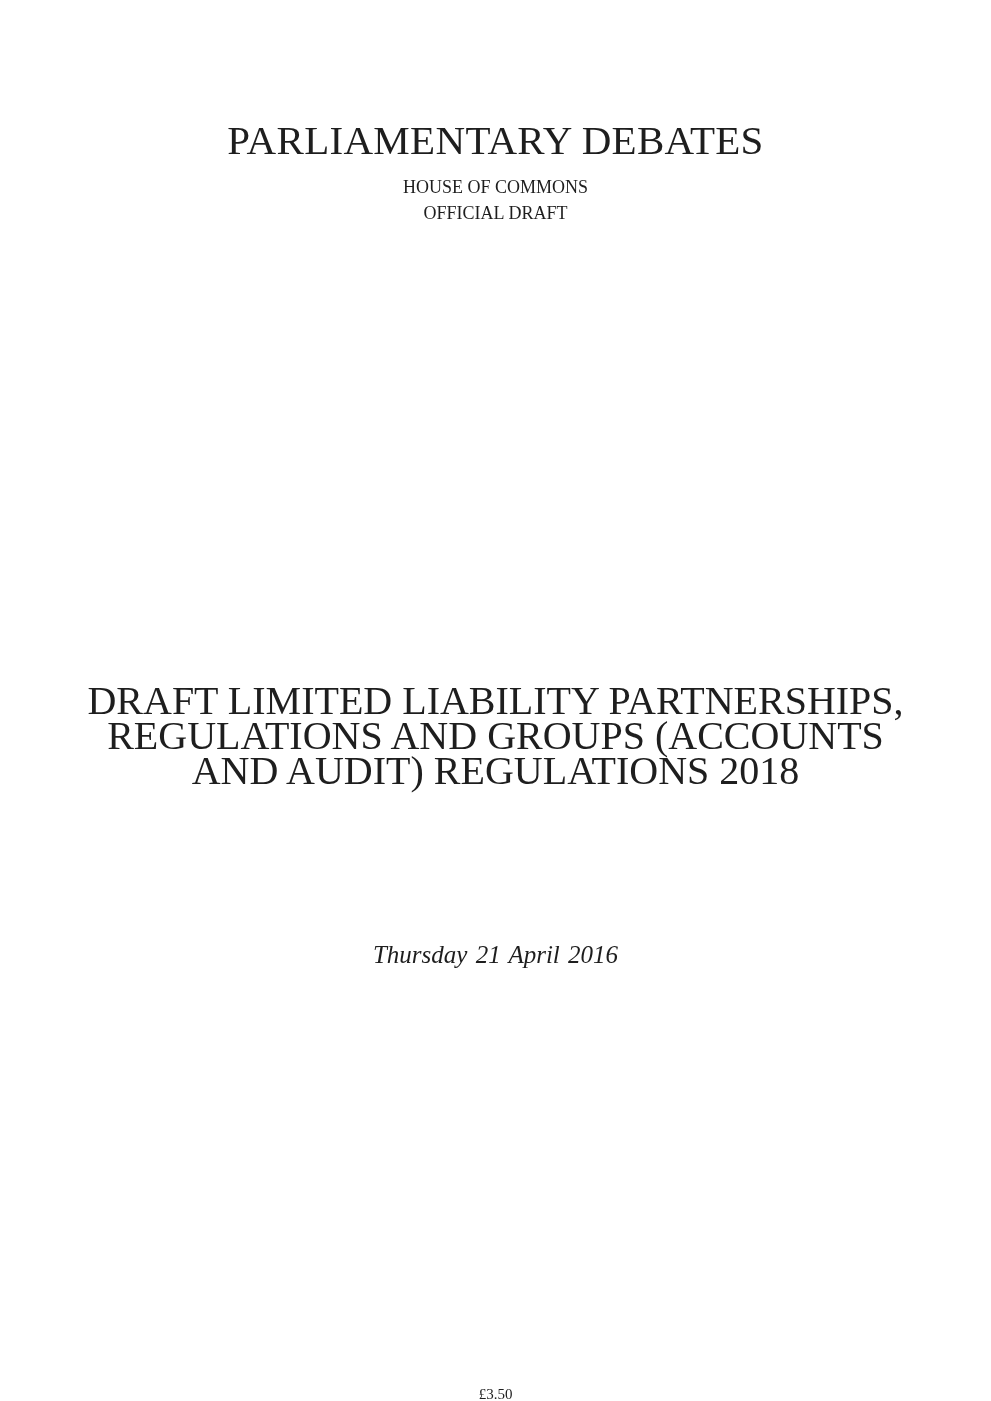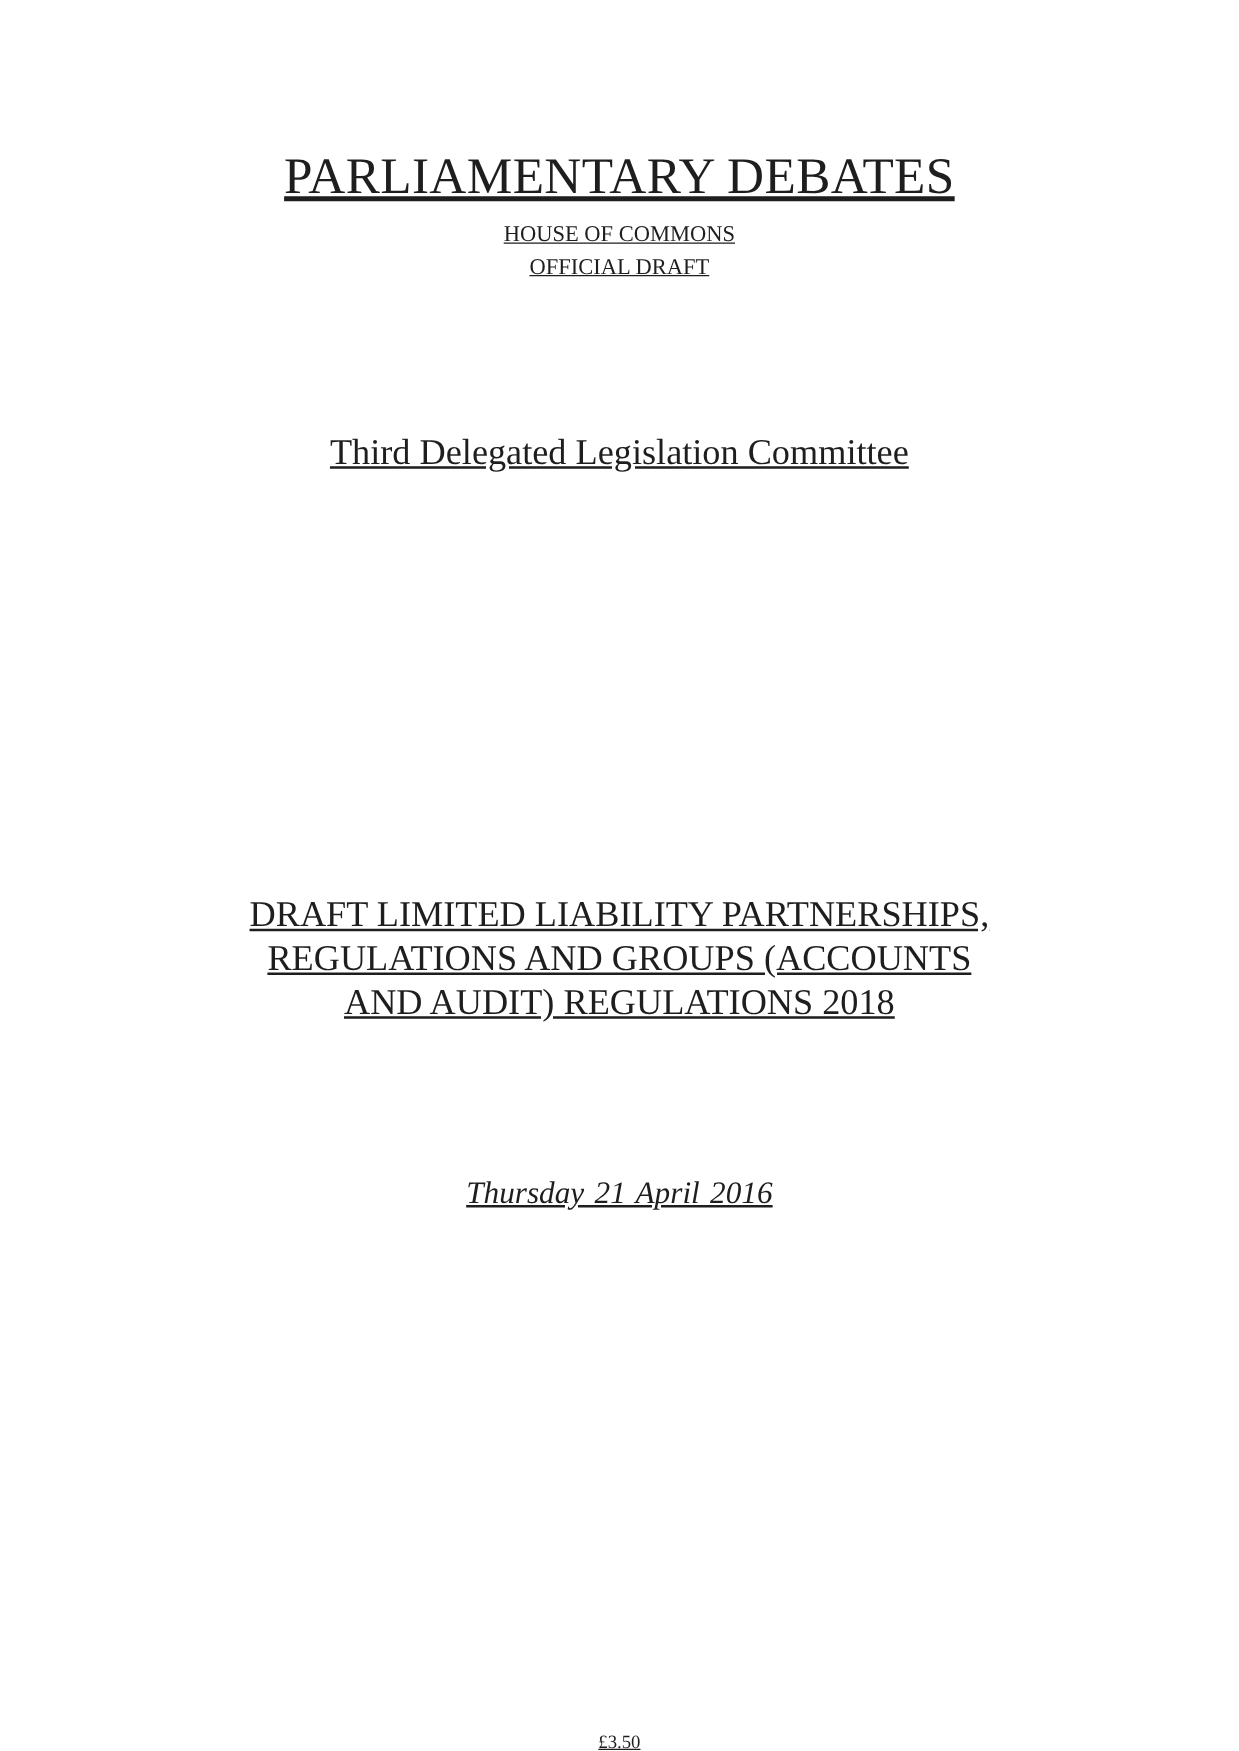--- a/index.html
+++ b/index.html
@@ -21,21 +21,20 @@
       width: 991px;
       height: 1401px;
       background: #ffffff;
     }
     .line {
       position: absolute;
       left: 0;
       width: 991px;
       text-align: center;
       white-space: nowrap;
-      text-decoration: underline;
     }
     .main-title {
       top: 116px;
       font-size: 41px;
       line-height: 48px;
       letter-spacing: 0.3px;
     }
     .subtitle {
       font-size: 18px;
       line-height: 24px;
@@ -43,23 +42,22 @@
     }
     .subtitle.l1 { top: 175px; }
     .subtitle.l2 { top: 201px; }
     .committee {
       top: 344px;
       font-size: 29px;
       line-height: 36px;
     }
     .regs {
       top: 683px;
-      font-size: 29px;
+      font-size: 40px;
       line-height: 35px;
-      margin-top: 32px;
     }
     .date {
       top: 940px;
       font-size: 25px;
       line-height: 30px;
       font-style: italic;
       word-spacing: 2px;
     }
     .price {
       top: 1384px;
@@ -70,21 +68,20 @@
 </head>
 <body>
 
 <div class="page">
 
   <div class="line main-title">PARLIAMENTARY DEBATES</div>
 
   <div class="line subtitle l1">HOUSE OF COMMONS</div>
   <div class="line subtitle l2">OFFICIAL DRAFT</div>
 
-  <div class="line committee">Third Delegated Legislation Committee</div>
 
   <div class="line regs">
     <div>DRAFT LIMITED LIABILITY PARTNERSHIPS,</div>
     <div>REGULATIONS AND GROUPS (ACCOUNTS</div>
     <div>AND AUDIT) REGULATIONS 2018</div>
   </div>
 
   <div class="line date">Thursday 21  April 2016</div>
 
   <div class="line price">£3.50</div>

